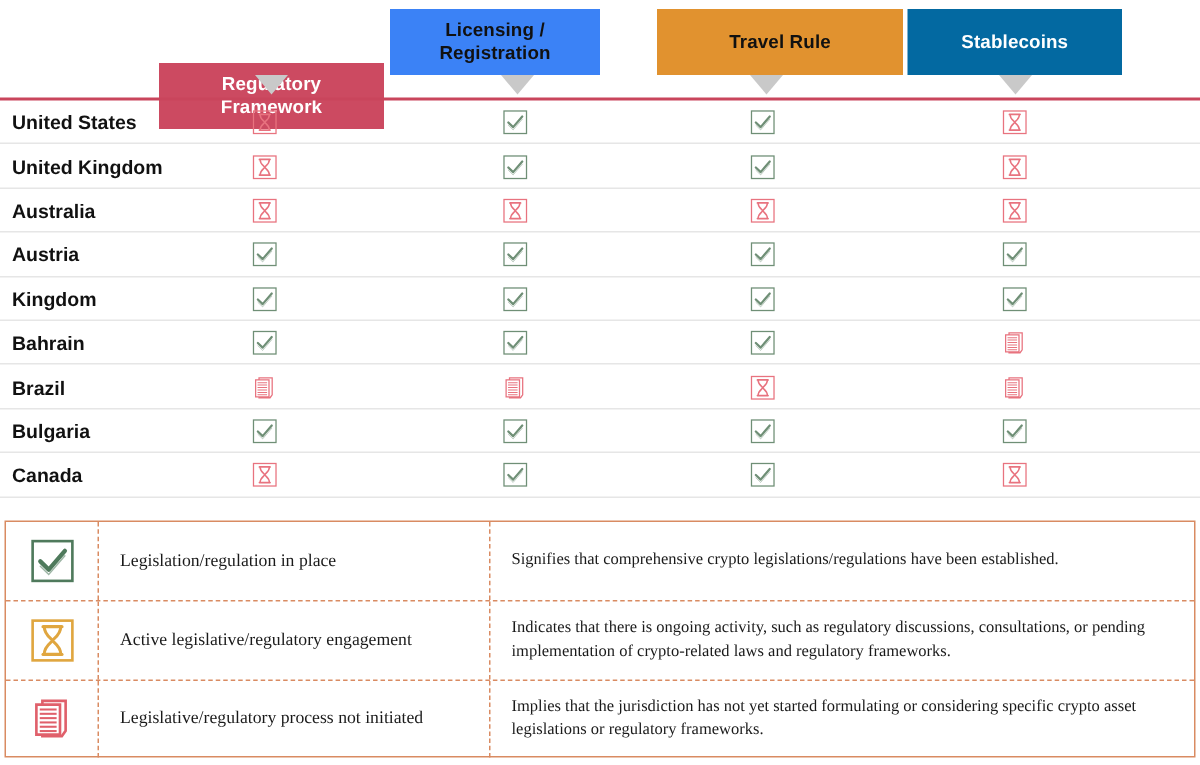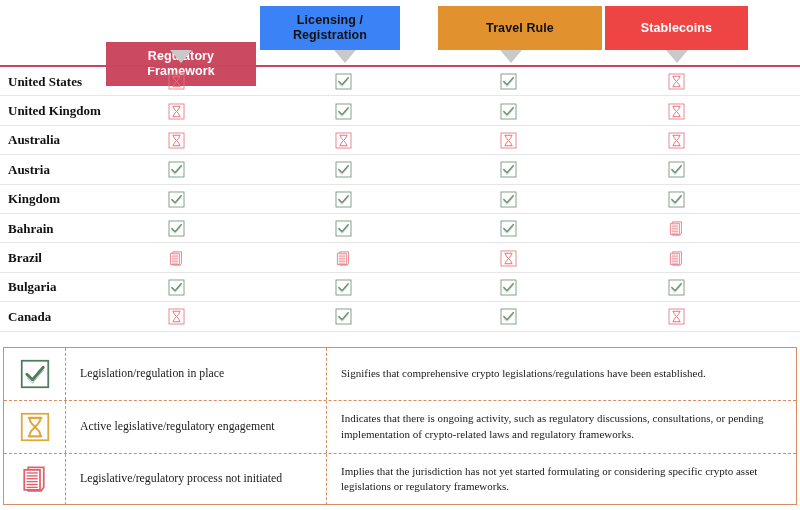--- a/index.html
+++ b/index.html
@@ -30,21 +30,20 @@
   .rule-red {
     position: absolute; left: 0; top: 65px; width: 800px; height: 2px;
     background: #c9455c;
   }
 
   
   .matrix { position: absolute; left: 0; top: 67px; width: 800px; }
   .row {
     position: relative; height: 29.4px; width: 800px;
     border-bottom: 1px solid #e6e6e6;
-    font-family: Liberation Serif, serif;
   }
   .row:last-child { border-bottom: 1px solid #e6e6e6; }
   .country {
     position: absolute; left: 8px; top: 0; height: 29.4px;
     display: flex; align-items: center;
     font-size: 13px; font-weight: bold; color: #111111;
     white-space: nowrap;
   }
   .cell {
     position: absolute; top: 0; height: 29.4px; width: 40px;
@@ -109,21 +108,21 @@
         <span>Registration</span>
       </span>
     </div>
     <div class="arrow" id="arw1" style="left: 334px; border-top-color: rgb(201, 201, 201);"></div>
 
     <div class="hdr black-text" id="hdr2" style="left: 438px; width: 164px; background: rgb(225, 146, 47); color: rgb(17, 17, 17);">
       <span>Travel Rule</span>
     </div>
     <div class="arrow" id="arw2" style="left: 500px; border-top-color: rgb(201, 201, 201);"></div>
 
-    <div class="hdr" id="hdr3" style="left: 605px; width: 143px; background: #ef4444; color: rgb(255, 255, 255);">
+    <div class="hdr" id="hdr3" style="left: 605px; width: 143px; background: #0369a1; color: rgb(255, 255, 255);">
       <span>Stablecoins</span>
     </div>
     <div class="arrow" id="arw3" style="left: 665.5px; border-top-color: rgb(201, 201, 201);"></div>
   </div>
   <div class="rule-red"></div>
 
   <div class="matrix" id="matrix">
       <div class="row">
         <div class="country">United States</div>
         <div class="cell c0">

